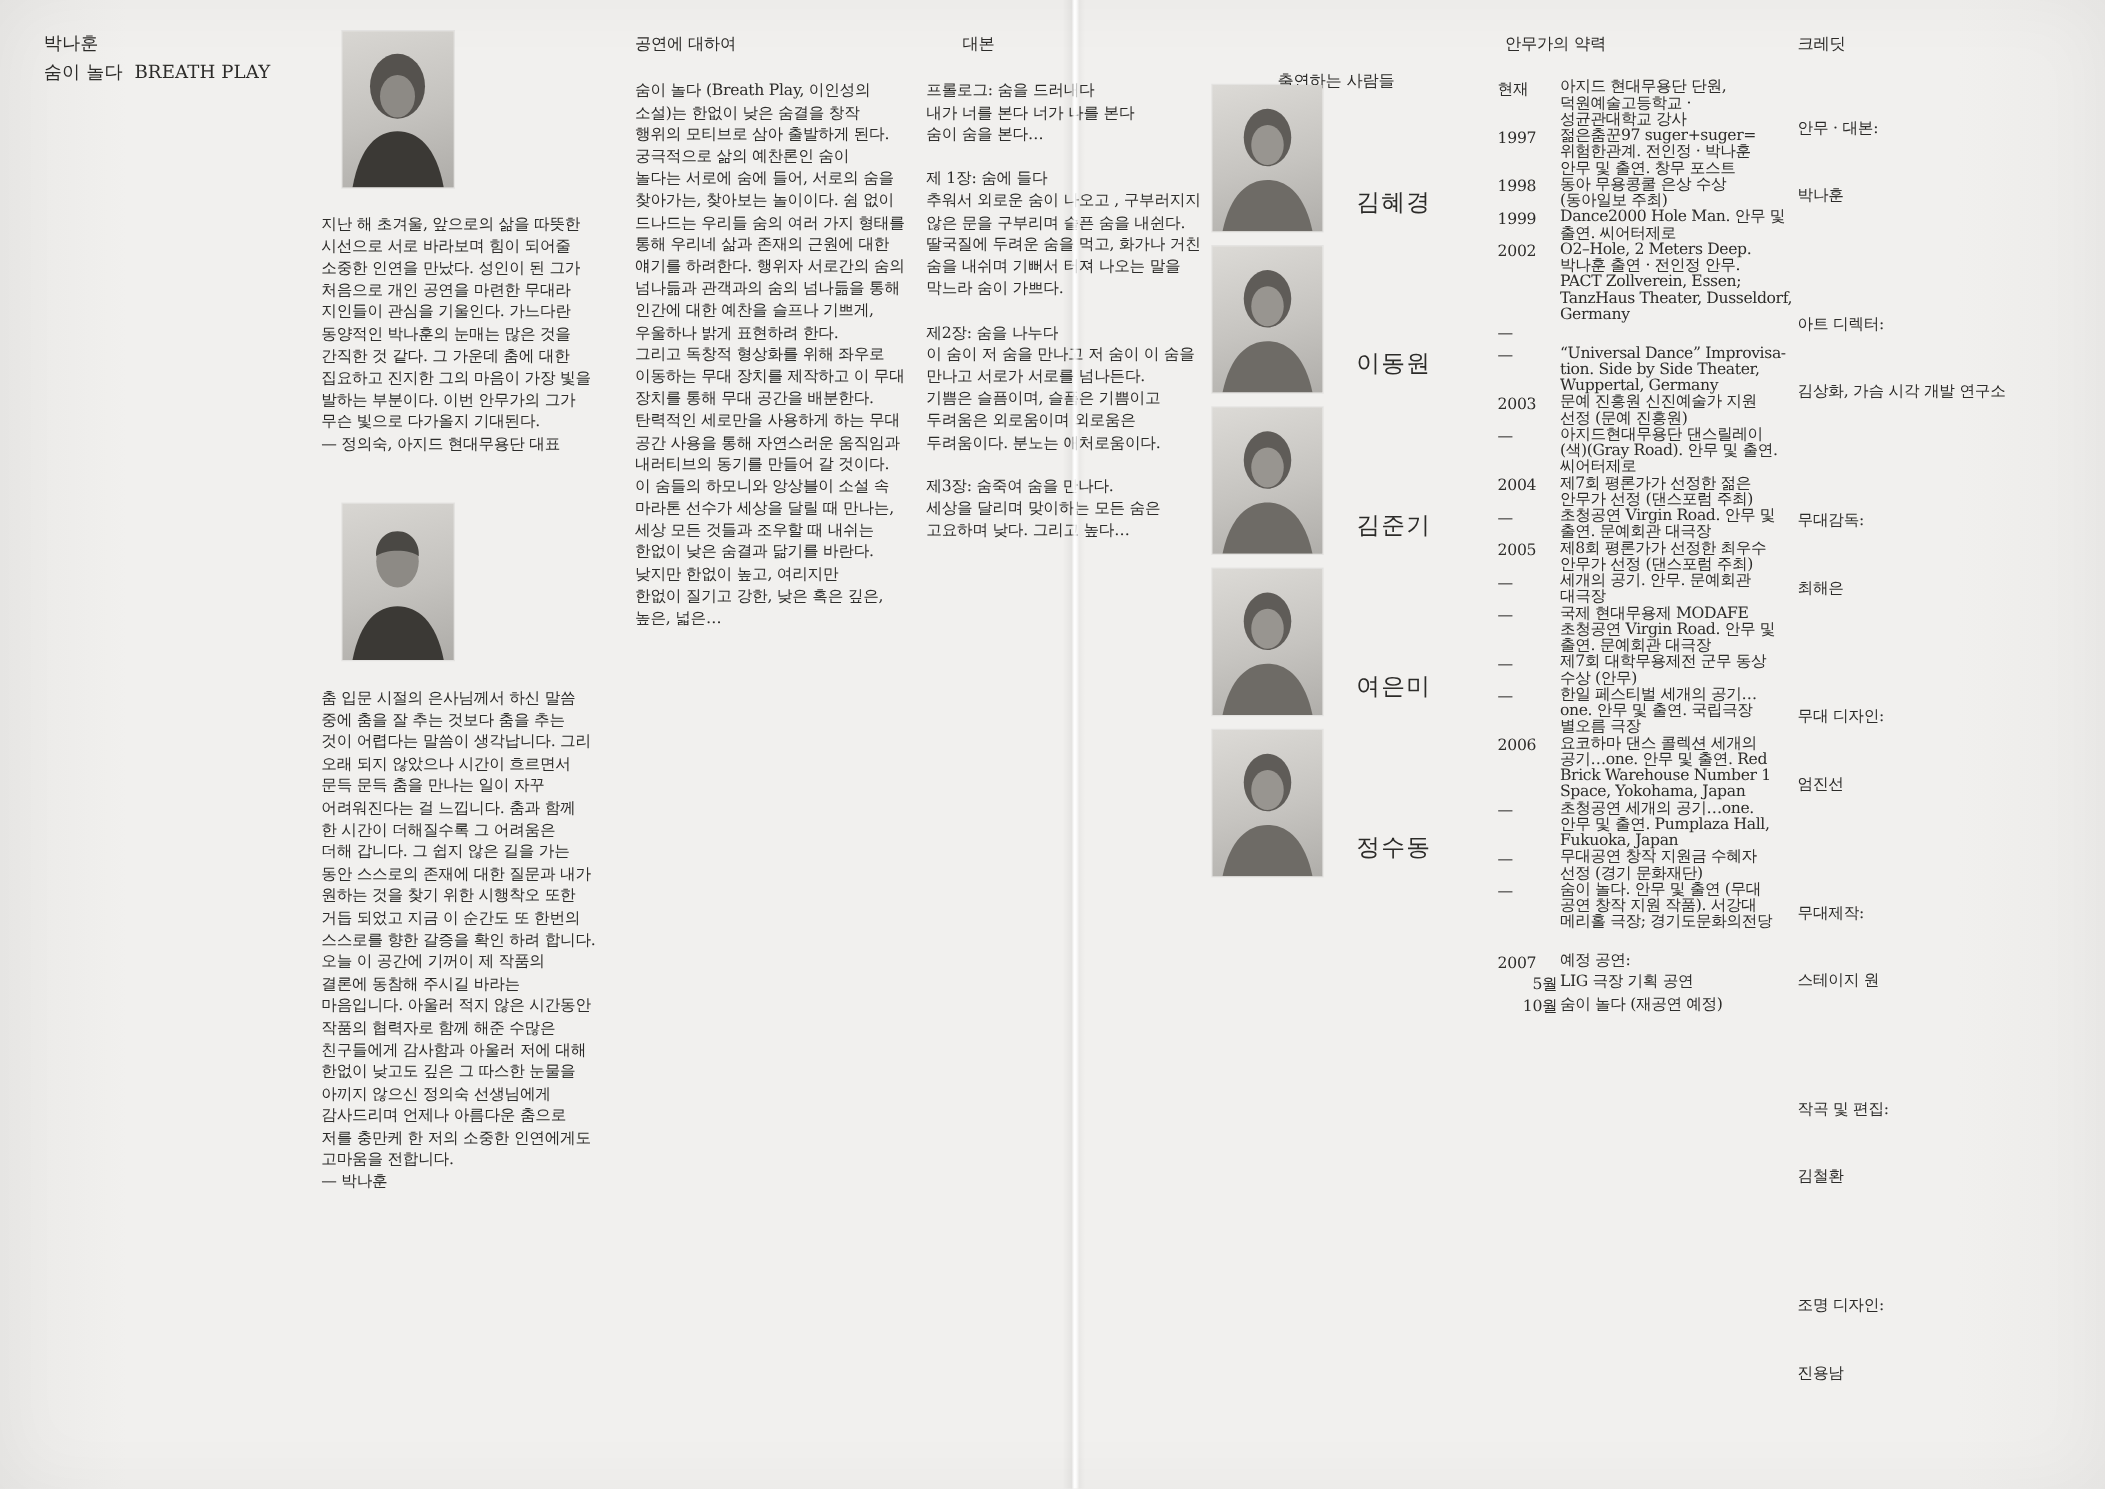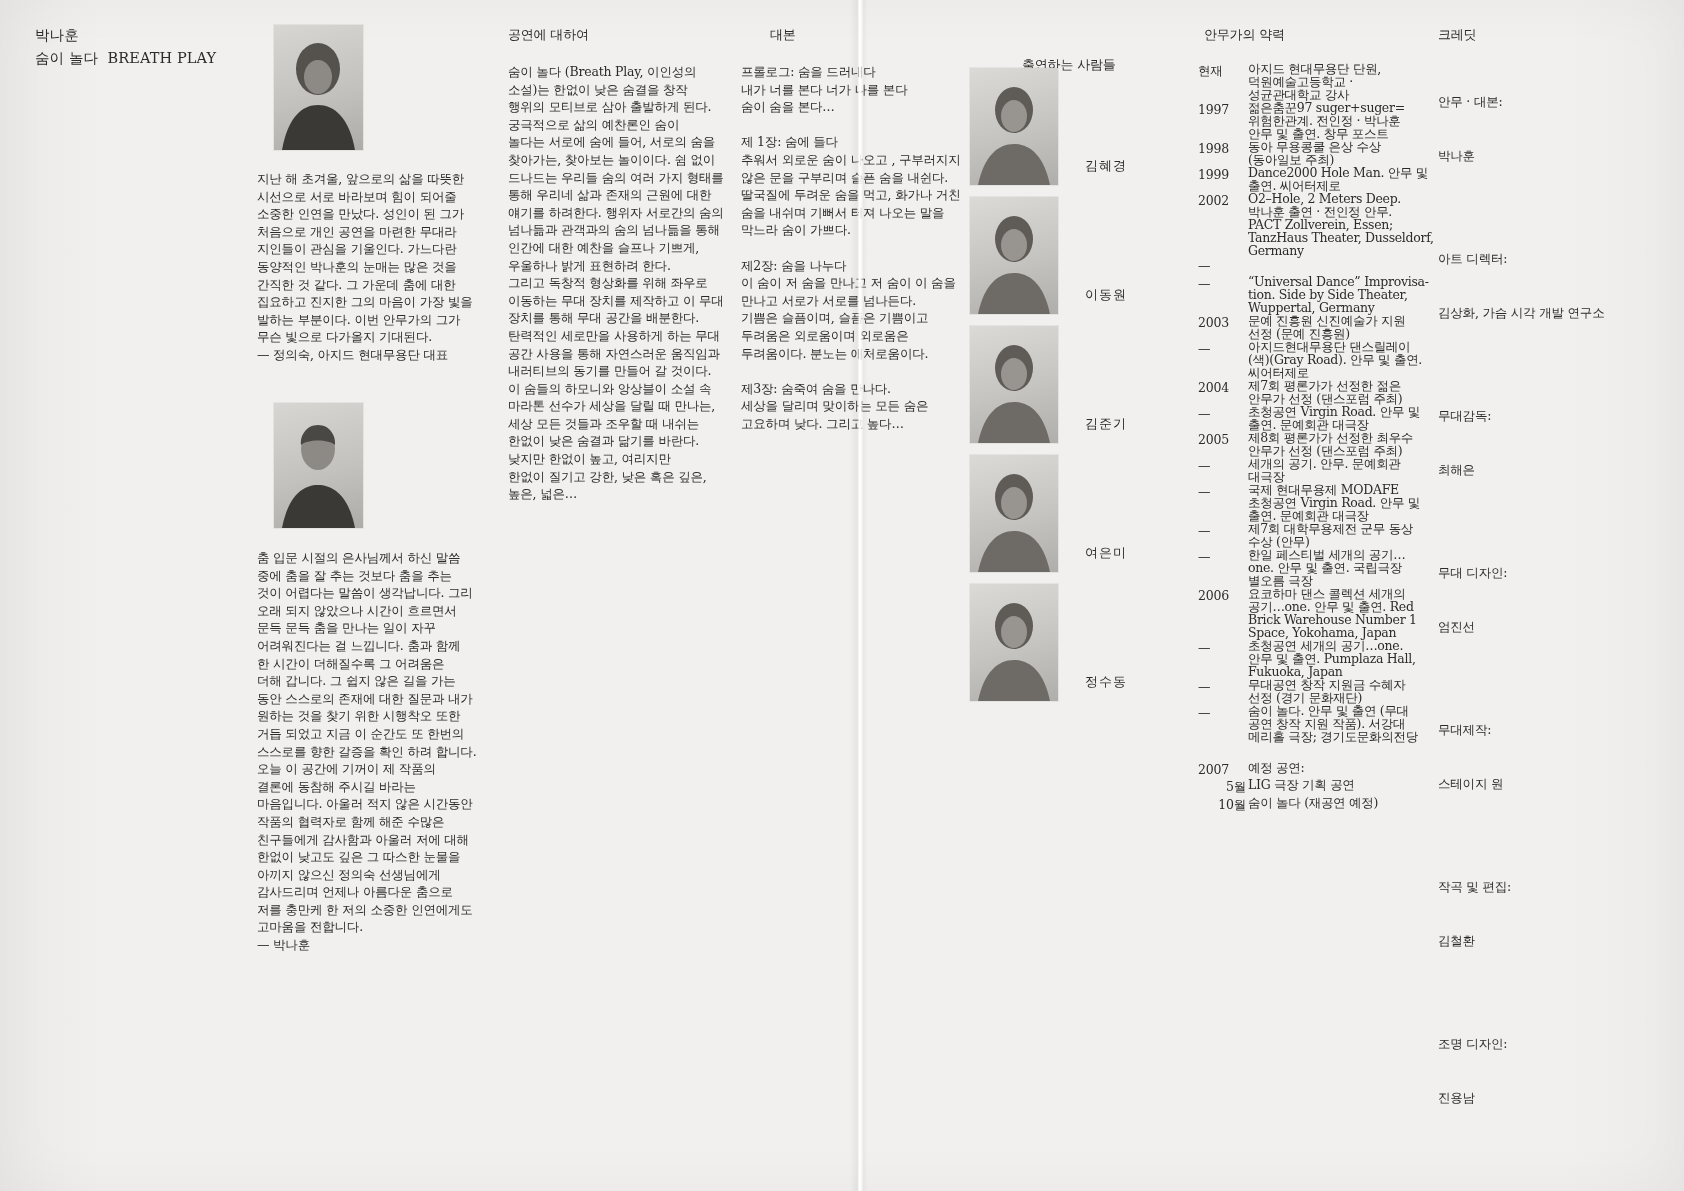--- a/index.html
+++ b/index.html
@@ -37,21 +37,21 @@
   }
   .performer { display: flex; align-items: flex-end; }
   .performer .pphoto {
     width: 88px; height: 117px; flex: none; overflow: hidden;
     background: linear-gradient(165deg, #dcdad6 0%, #c6c4c0 55%, #b0aeaa 100%);
     box-shadow: 0 0 0 1px rgba(0,0,0,0.05);
   }
   .performer .pphoto svg { display: block; width: 100%; height: 100%; }
   .performer .pname {
     margin-left: 27px; margin-bottom: 10px;
-    font-size: 13px; letter-spacing: 1px; white-space: nowrap;
+    font-size: 19px; letter-spacing: 1px; white-space: nowrap;
   }
   .bio-col { position: absolute; left: 1198px; top: 62px; width: 250px; }
   .bio-entry { display: flex; }
   .bio-year {
     width: 50px; flex: none; font-size: 12.5px; line-height: 17.6px; letter-spacing: -0.2px;
     box-sizing: border-box;
   }
   .bio-year.right { text-align: right; padding-right: 2px; }
   .bio-text {
     font-size: 12.5px; line-height: 13px; letter-spacing: -0.3px; white-space: pre;

